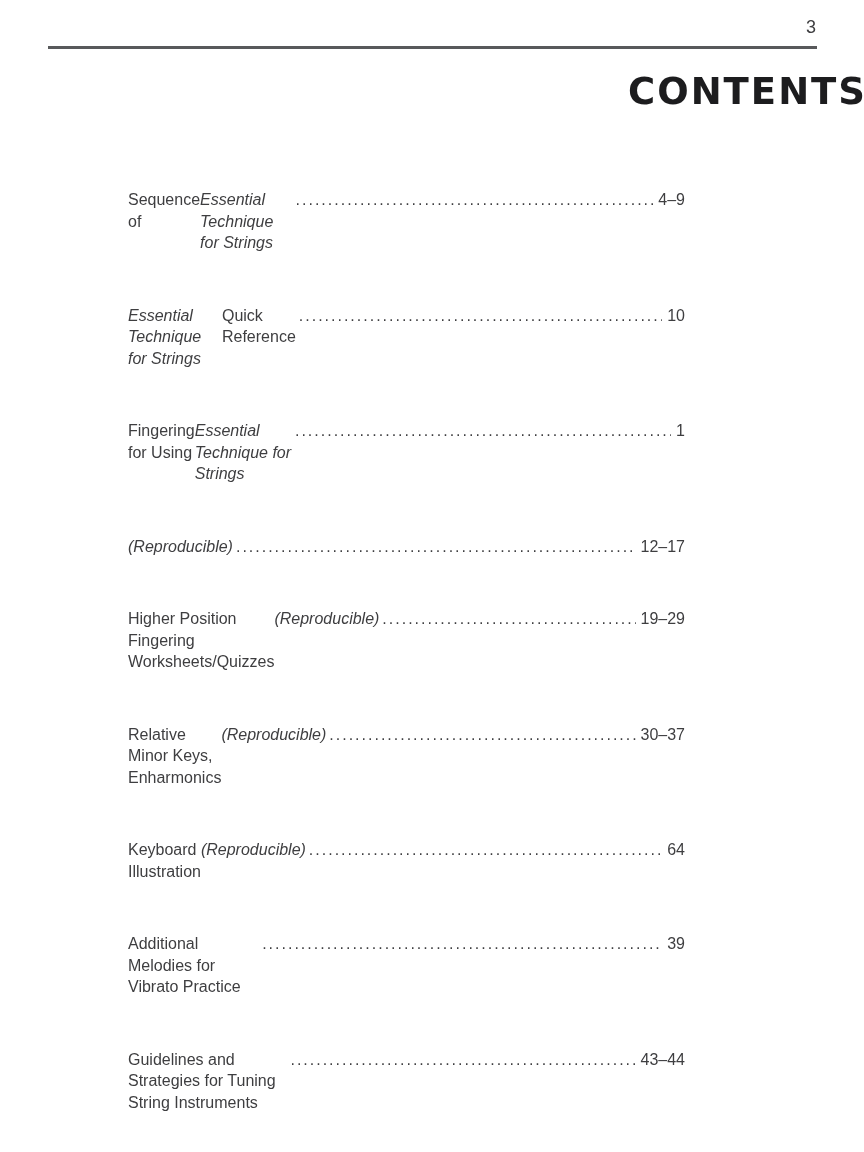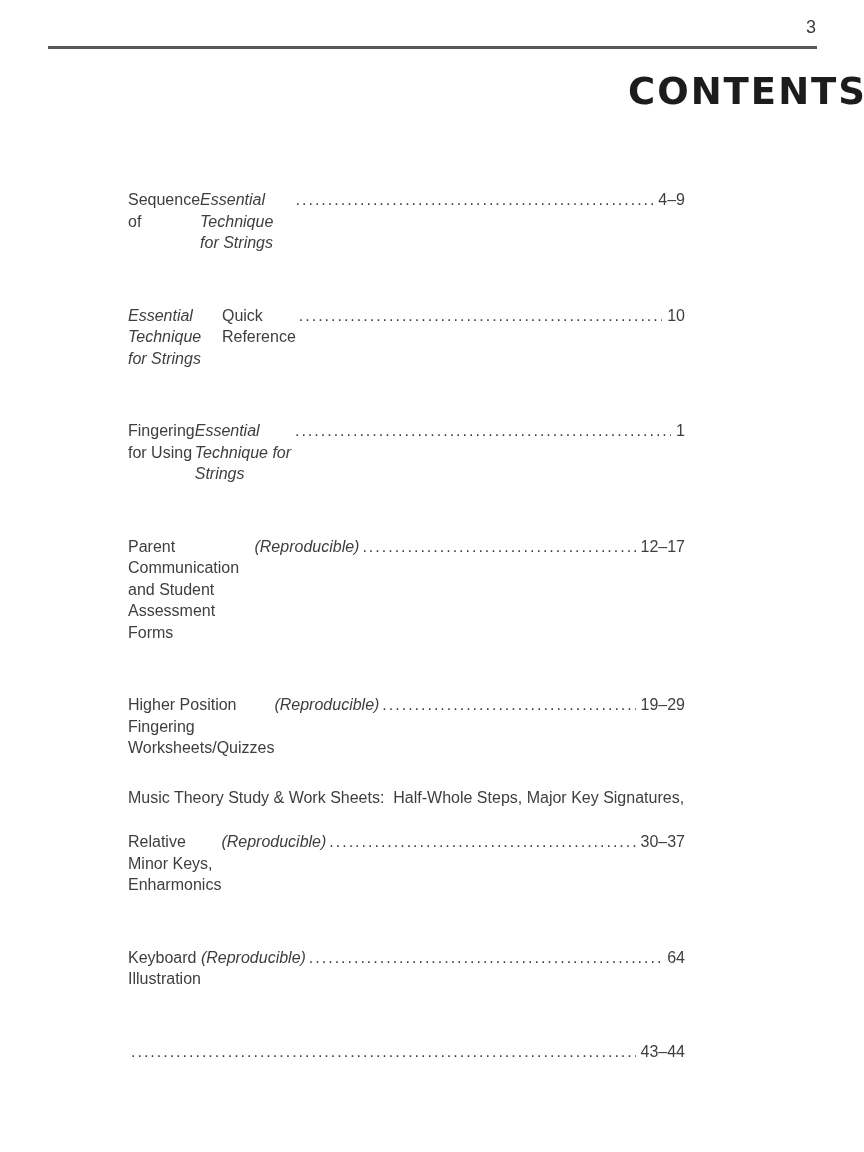--- a/index.html
+++ b/index.html
@@ -117,51 +117,57 @@
       <div class="toc-entry">
         <div class="toc-row">
           <span class="seg-r">Fingering for Using </span>
           <span class="seg-i">Essential Technique for Strings</span>
           <span class="dot-leader"></span>
           <span class="toc-page-ref">1</span>
         </div>
       </div>
       <div class="toc-entry">
         <div class="toc-row">
-          <span class="seg-r">Parent Communication and Student Assessment Forms </span>
           <span class="seg-i">(Reproducible)</span>
           <span class="dot-leader"></span>
           <span class="toc-page-ref">12–17</span>
         </div>
       </div>
       <div class="toc-entry">
         <div class="toc-row">
           <span class="seg-r">Higher Position Fingering Worksheets/Quizzes </span>
           <span class="seg-i">(Reproducible)</span>
           <span class="dot-leader"></span>
           <span class="toc-page-ref">19–29</span>
         </div>
       </div>
       <div class="toc-entry">
-        <div class="toc-line"><span class="seg-r">Music Theory Study &amp; Work Sheets:&nbsp; Half-Whole Steps, Major Key Signatures,</span></div>
         <div class="toc-row">
           <span class="seg-r">Relative Minor Keys, Enharmonics </span>
           <span class="seg-i">(Reproducible)</span>
           <span class="dot-leader"></span>
           <span class="toc-page-ref">30–37</span>
         </div>
       </div>
       <div class="toc-entry">
         <div class="toc-row">
           <span class="seg-r">Keyboard Illustration </span>
           <span class="seg-i">(Reproducible)</span>
           <span class="dot-leader"></span>
           <span class="toc-page-ref">64</span>
         </div>
       </div>
       <div class="toc-entry">
         <div class="toc-row">
+          <span class="seg-r">Additional Melodies for Vibrato Practice</span>
+          <span class="dot-leader"></span>
+          <span class="toc-page-ref">39</span>
+        </div>
+      </div>
+      <div class="toc-entry">
+        <div class="toc-row">
+          <span class="seg-r">Guidelines and Strategies for Tuning String Instruments</span>
           <span class="dot-leader"></span>
           <span class="toc-page-ref">43–44</span>
         </div>
       </div>
     </div>
 </div>
 
 </body></html>

